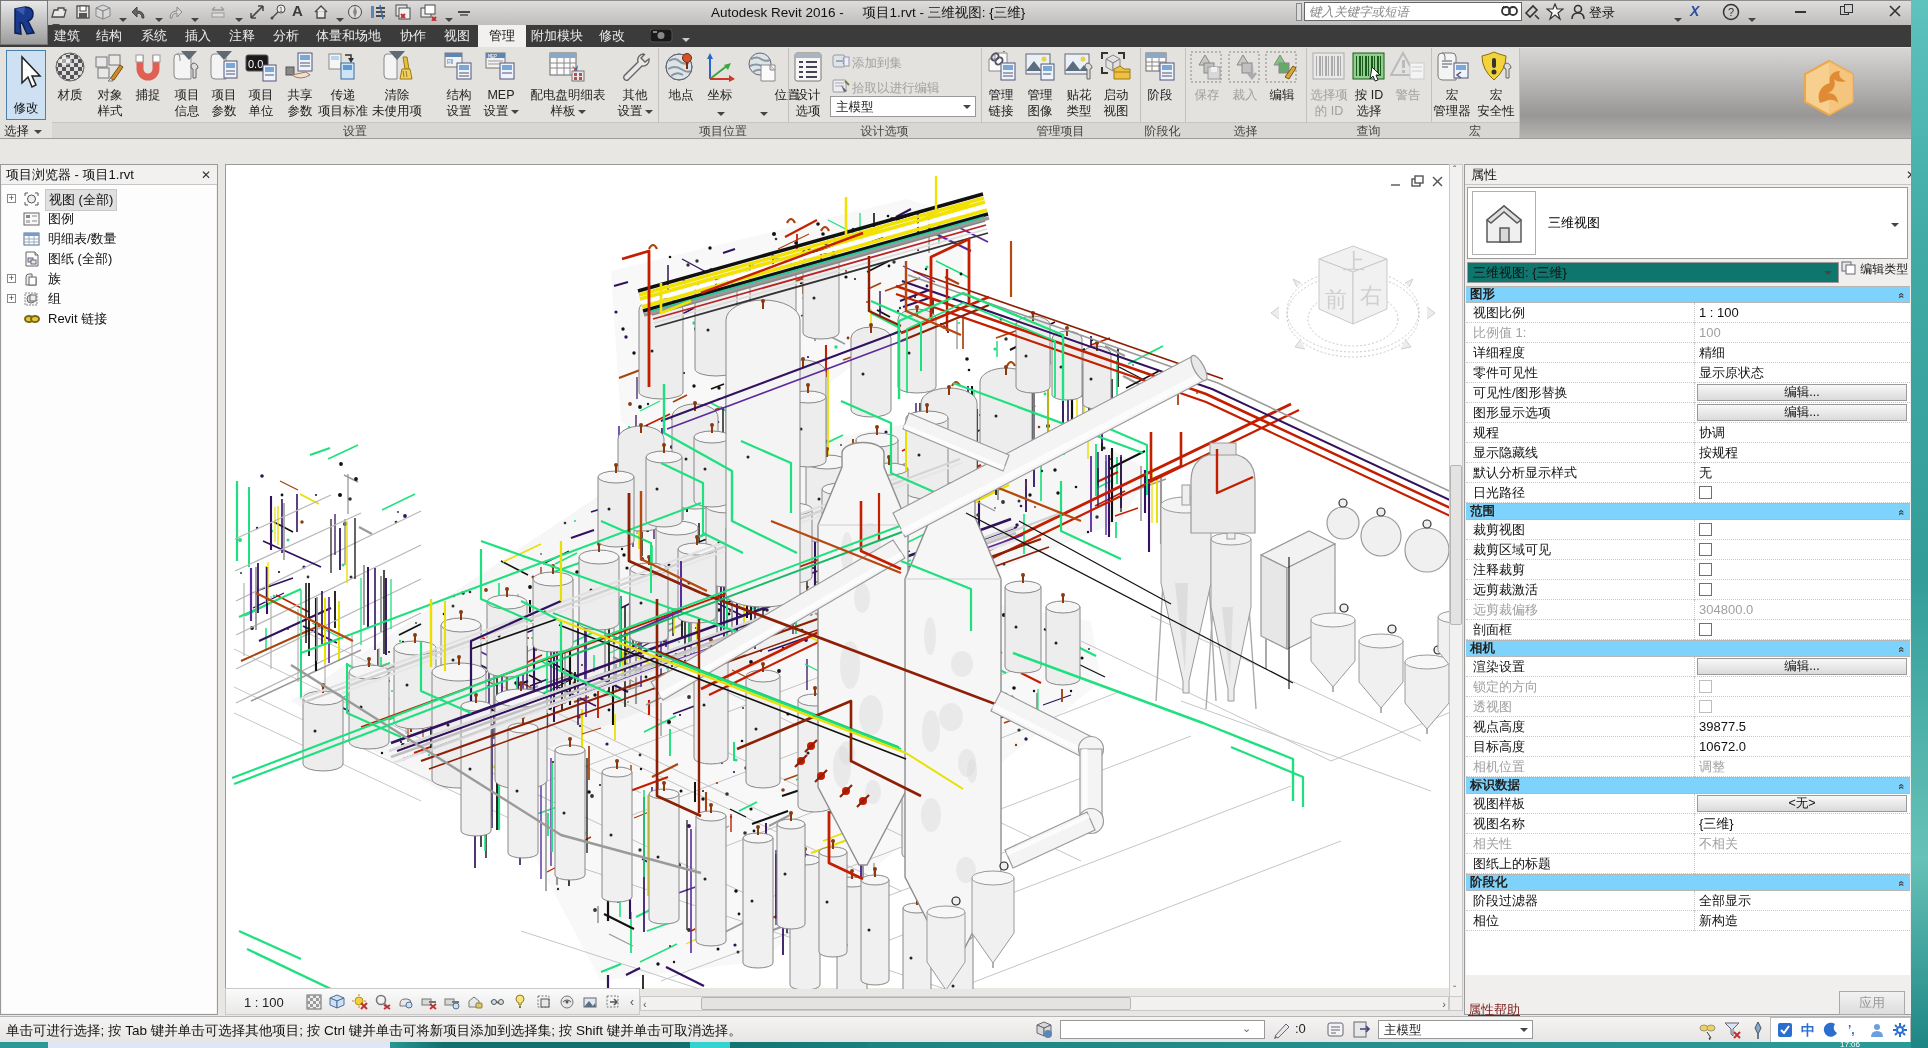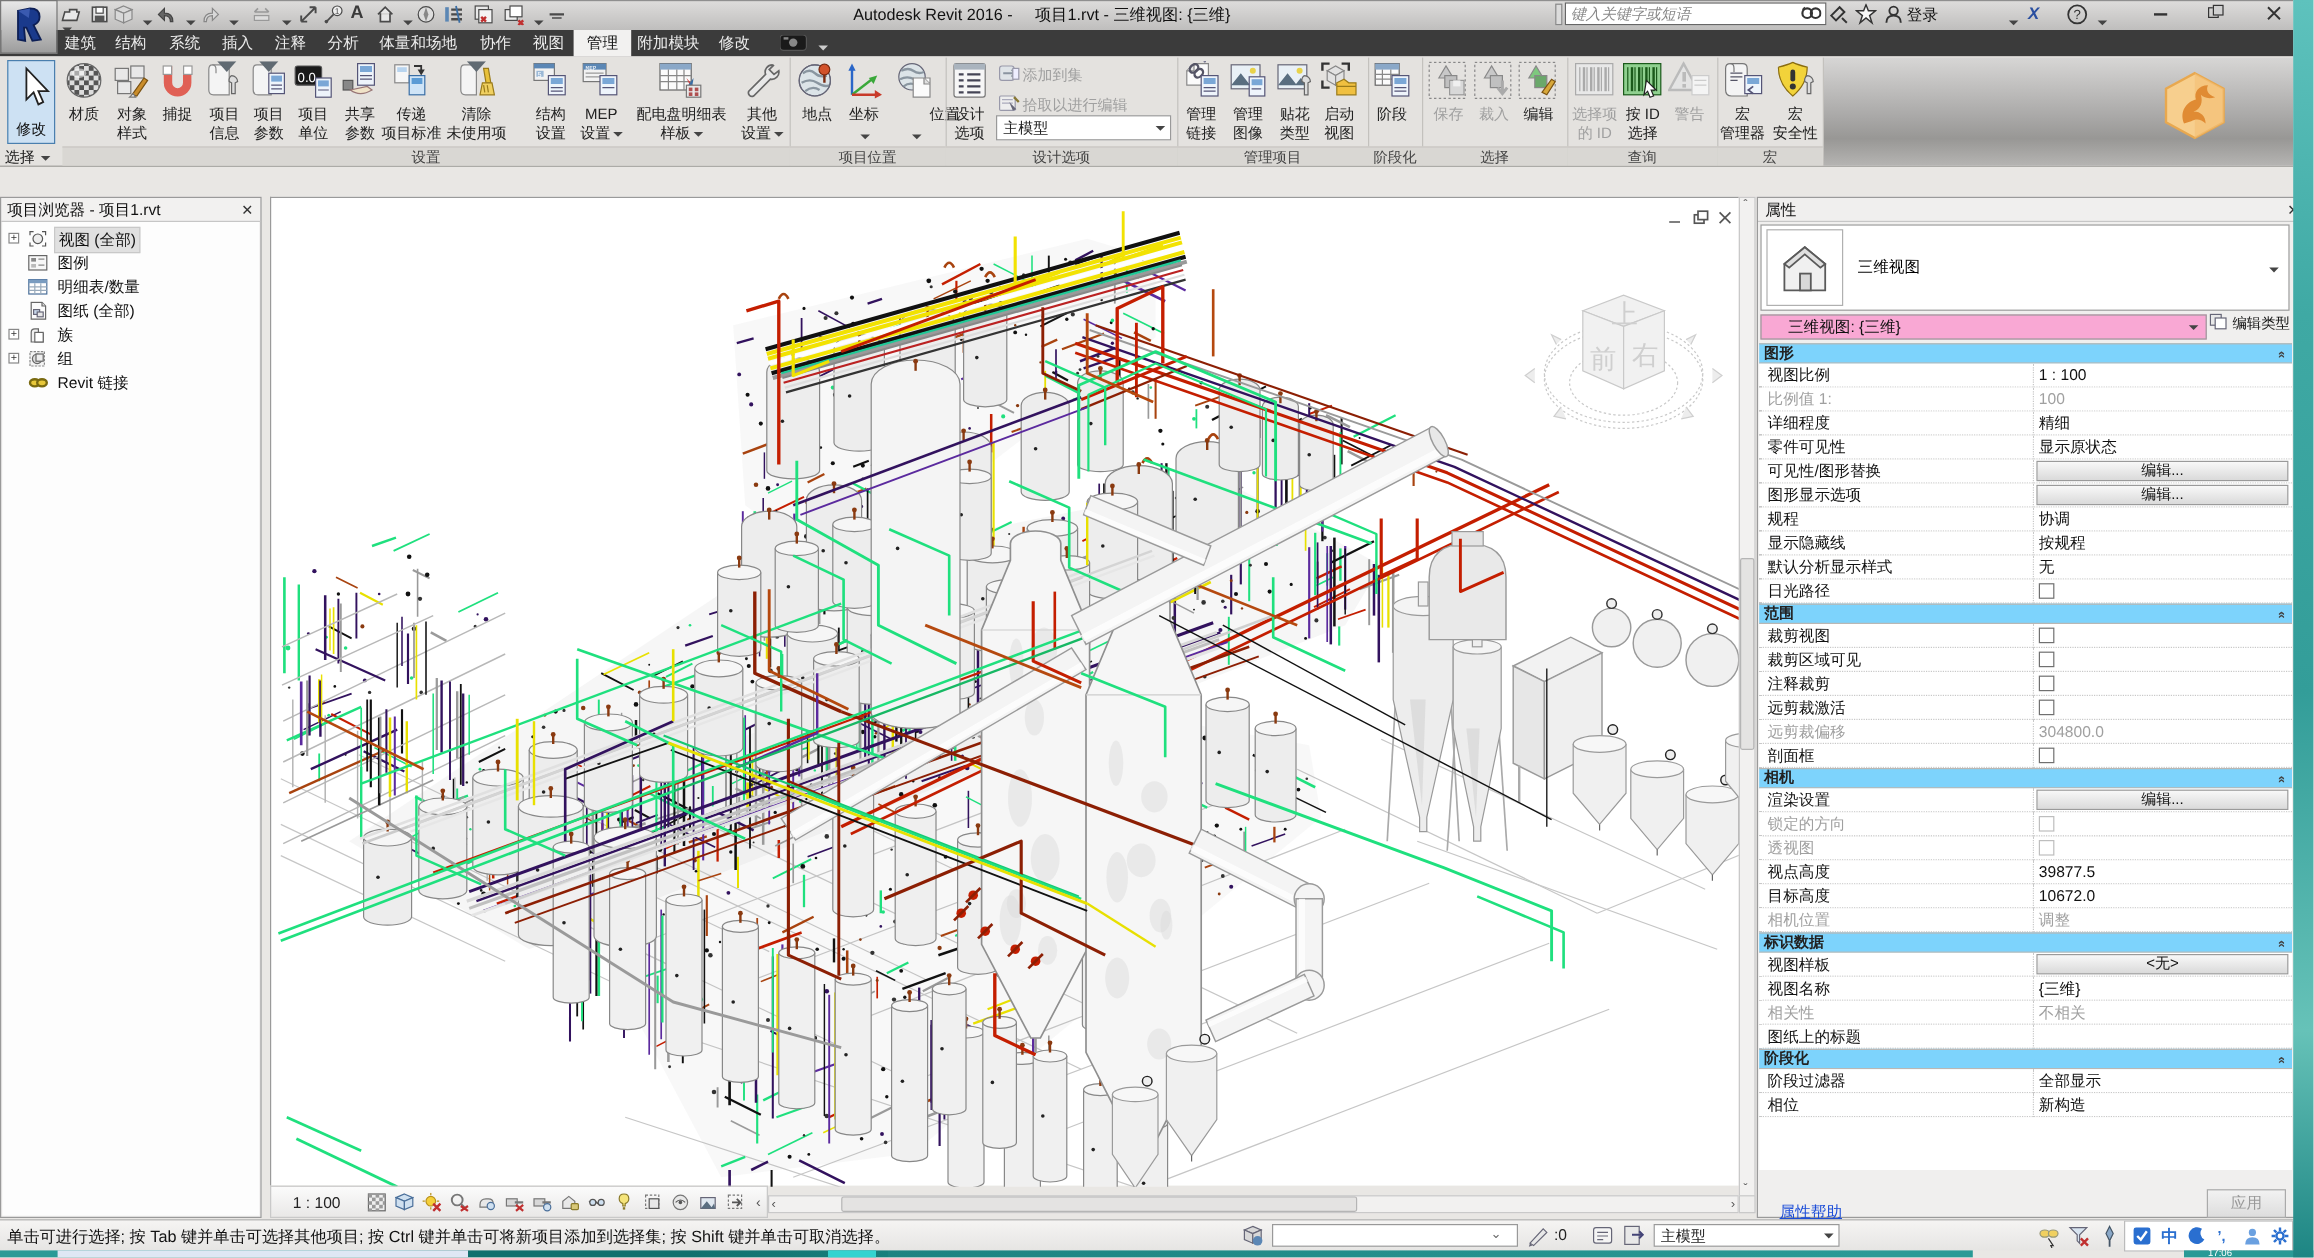--- a/index.html
+++ b/index.html
@@ -22,21 +22,21 @@
 #viewport{left:225px;top:164px;width:1224px;height:824px;background:#fff;border-top:1px solid #9a9a9a;border-left:1px solid #9a9a9a;}
 #hscroll{left:640px;top:996px;width:809px;height:15px;background:#f2f1f0;border:1px solid #c9c9c9;}
 #hthumb{position:absolute;left:60px;top:0px;width:430px;height:13px;background:#e4e3e2;border:1px solid #b5b5b5;border-radius:2px;}
 #vscroll{left:1449px;top:164px;width:14px;height:847px;background:#f2f1f0;border:1px solid #c9c9c9;}
 #vthumb{position:absolute;left:0px;top:300px;width:12px;height:160px;background:#e4e3e2;border:1px solid #b5b5b5;border-radius:2px;}
 #viewbar{left:225px;top:988px;width:415px;height:27px;background:linear-gradient(#fbfbfb,#e9e8e7);border:1px solid #c9c9c9;}
 #props{left:1464px;top:164px;width:459px;height:851px;background:#f0efee;border:1px solid #9a9a9a;font-size:13px;}
 #pr-title{position:absolute;left:0;top:0;width:100%;height:20px;line-height:20px;padding-left:6px;color:#111;border-bottom:1px solid #c6c6c6;}
 #typesel{position:absolute;left:2px;top:22px;width:441px;height:72px;background:#fff;border:1px solid #9a9a9a;}
 #typebox{position:absolute;left:4px;top:3px;width:64px;height:64px;background:#fff;border:1px solid #b0b0b0;}
-#typedrop{position:absolute;left:2px;top:97px;width:372px;height:21px;background:#f9a8d4;border:1px solid #9a9a9a;line-height:20px;padding-left:22px;color:#111;}
+#typedrop{position:absolute;left:2px;top:97px;width:372px;height:21px;background:#0f766e;border:1px solid #9a9a9a;line-height:20px;padding-left:5px;color:#111;}
 #edittype{position:absolute;left:376px;top:96px;width:70px;height:24px;color:#111;font-size:12px;white-space:nowrap;}
 .sechead{position:absolute;left:1px;width:444px;height:17px;background:#7dd3fc;border-top:1px solid #b9b7b4;border-bottom:1px solid #b9b7b4;font-weight:bold;color:#222;line-height:15px;padding-left:4px;font-size:12.5px;}
 .prow{position:absolute;left:1px;width:444px;height:20px;border-bottom:1px dotted #c8c8c8;background:#fff;}
 .pname{position:absolute;left:7px;top:0;width:215px;line-height:19px;color:#111;white-space:nowrap;overflow:hidden;}
 .pval{position:absolute;left:233px;top:0;width:205px;line-height:19px;color:#111;white-space:nowrap;}
 .pdiv{position:absolute;left:228px;top:0;width:1px;height:20px;border-left:1px dotted #c8c8c8;}
 .pbtn{position:absolute;left:231px;top:1px;width:210px;height:17px;background:linear-gradient(#f8f8f8,#dadada);border:1px solid #9a9a9a;text-align:center;line-height:15px;font-size:12.5px;color:#111;}
 .pchk{position:absolute;left:233px;top:3px;width:13px;height:13px;background:#fff;border:1px solid #707070;}
 .chev{position:absolute;right:6px;top:1px;font-size:11px;color:#444;transform:rotate(90deg);}
 #statusbar{left:0;top:1016px;width:1911px;height:26px;background:linear-gradient(#f5f4f3,#e6e5e3);border-top:1px solid #b5b5b5;font-size:13.5px;color:#111;}
@@ -2952,21 +2952,21 @@
       <div class="pdiv"></div>
       <div class="pname">阶段过滤器</div>
       <div class="pval">全部显示</div>
     </div>
     <div class="prow" style="top:746px;">
       <div class="pdiv"></div>
       <div class="pname">相位</div>
       <div class="pval">新构造</div>
     </div>
     <div class="abs" style="left:1px;top:766px;width:444px;height:44px;background:#fff;"></div>
-  <div class="abs" style="left:18px;top:836px;color:#1d4ed8;text-decoration:underline;font-size:13px;">属性帮助</div>
+  <div class="abs" style="left:3px;top:836px;color:#7f1d1d;text-decoration:underline;font-size:13px;">属性帮助</div>
   <div class="abs" style="left:374px;top:826px;width:66px;height:24px;background:linear-gradient(#f2f2f2,#ddd);border:1px solid #aaa;text-align:center;line-height:22px;color:#999;font-size:13px;">应用</div>
 </div>
 <div class="abs" id="statusbar">
     <span style="position:absolute;left:6px;top:5px;">单击可进行选择; 按 Tab 键并单击可选择其他项目; 按 Ctrl 键并单击可将新项目添加到选择集; 按 Shift 键并单击可取消选择。</span>
     <div class="abs" style="left:1034px;top:3px;"><svg width="20" height="20" viewBox="0 0 20 20">
         <g fill="#d8d8d8" stroke="#667">
           <polygon points="10,2 17,5 10,8 3,5"></polygon>
           <polygon points="3,5 10,8 10,16 3,13"></polygon>
           <polygon points="10,8 17,5 17,13 10,16"></polygon>
         </g>
@@ -3028,18 +3028,18 @@
           <line x1="9" y1="13" x2="9" y2="16"></line>
           <line x1="2" y1="9" x2="5" y2="9"></line>
           <line x1="13" y1="9" x2="16" y2="9"></line>
           <line x1="4" y1="4" x2="6" y2="6"></line>
           <line x1="12" y1="12" x2="14" y2="14"></line>
           <line x1="12" y1="6" x2="14" y2="4"></line>
           <line x1="4" y1="14" x2="6" y2="12"></line>
         </g>
       </svg></div>
   </div>
-<div class="abs" style="left:0;top:1042px;width:1644px;height:6px;background:linear-gradient(90deg,#2a9a96 0%,#2a9a96 20%,#11706e 23%,#11706e 35%,#18807d 45%,#35d3d0 36.2%,#1d8381 39%,#2a9a96 95%);text-align:center;">
+<div class="abs" style="left:0;top:1042px;width:1928px;height:6px;background:linear-gradient(90deg,#2a9a96 0%,#2a9a96 20%,#11706e 23%,#11706e 35%,#18807d 45%,#35d3d0 36.2%,#1d8381 39%,#2a9a96 95%);text-align:center;">
   <div class="abs" style="left:48px;top:0;width:342px;height:6px;background:#dfe7f4;"></div>
   <div class="abs" style="left:690px;top:0;width:40px;height:6px;background:#35d3d0;"></div>
   <div class="abs" style="left:1820px;top:0;width:108px;height:6px;background:#2a9a96;"></div>
   <div class="abs" style="left:1840px;top:-2px;font-size:8px;color:#fff;">17:06</div>
 </div>
 <div class="abs" id="tealright"></div>
 </body></html>

